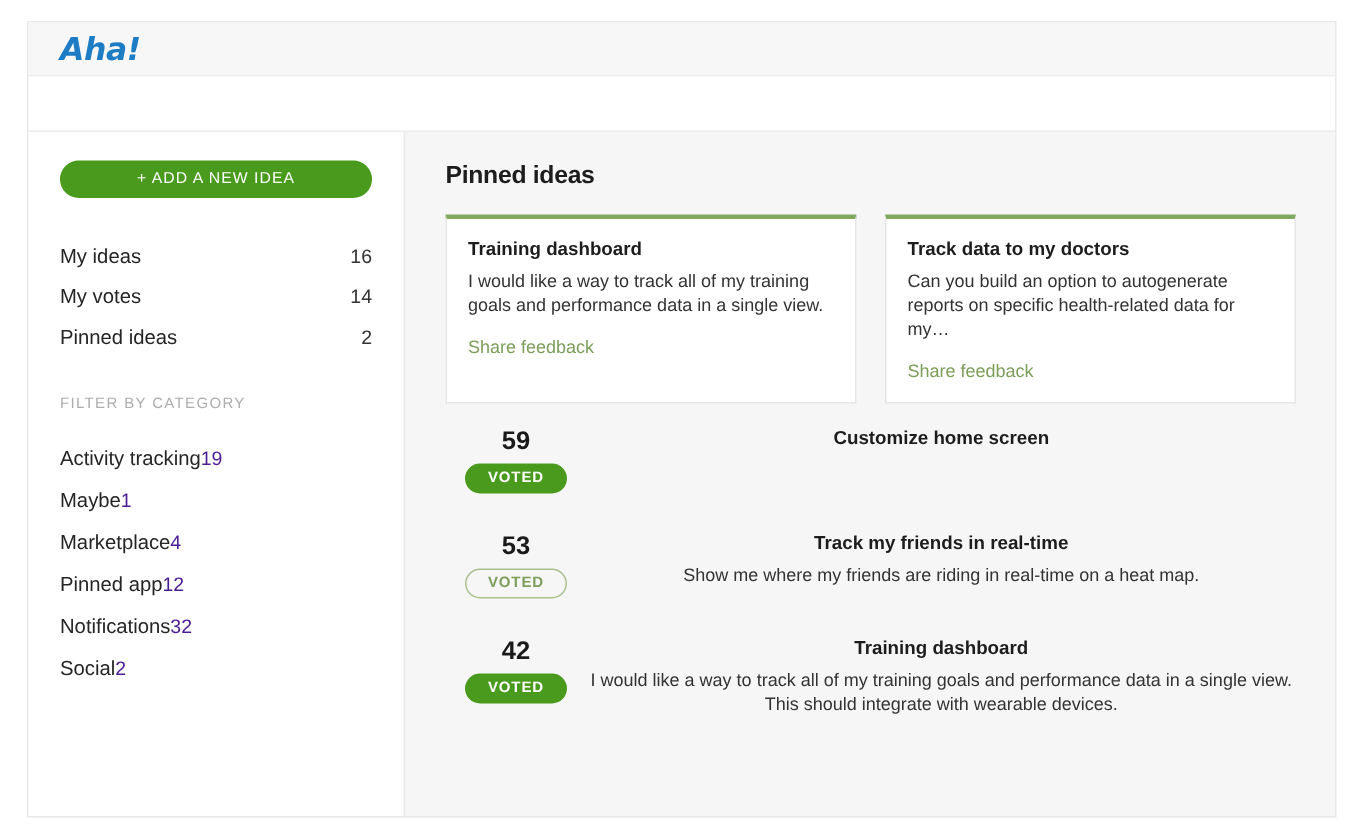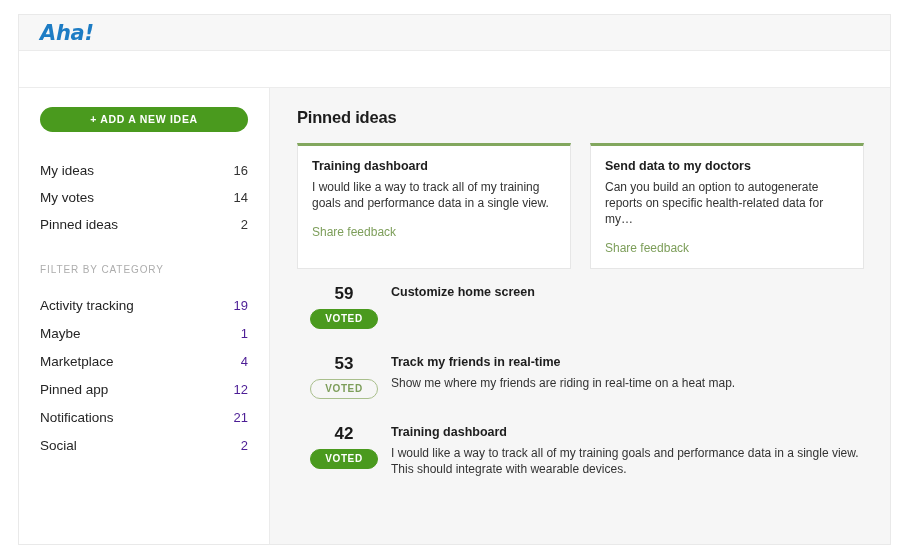--- a/index.html
+++ b/index.html
@@ -67,21 +67,21 @@
     display: block;
     width: 100%;
     height: 25px;
     line-height: 25px;
     text-align: center;
     background: #4a9a1e;
     color: #ffffff;
     border: none;
     border-radius: 13px;
     font-size: 10.5px;
-    font-weight: bold;
+    font-weight: normal;
     letter-spacing: 0.7px;
     cursor: pointer;
     font-family: "Liberation Sans", sans-serif;
   }
 
   .nav-list { margin-top: 25px; }
 
   .nav-row {
     display: flex;
     justify-content: space-between;
@@ -102,21 +102,20 @@
     margin-top: 26px;
     margin-bottom: 16px;
     font-size: 10px;
     letter-spacing: 0.9px;
     color: #adadad;
     text-transform: uppercase;
   }
 
   .cat-row {
     display: flex;
-    justify-content: space-between;
     align-items: baseline;
     padding: 6.5px 0;
     cursor: pointer;
   }
   .cat-row .label {
     font-size: 13.5px;
     color: #252525;
   }
   .cat-row .count {
     font-size: 13px;
@@ -209,21 +208,21 @@
     background: #4a9a1e;
     color: #ffffff;
     border: 1px solid #4a9a1e;
   }
   .vote-badge.outline {
     background: transparent;
     color: #7d9e5a;
     border: 1px solid #a9bf8c;
   }
 
-  .idea-main { flex: 1 1 auto; padding-top: 2px; }
+  .idea-main { flex: 1 1 auto; padding-top: 2px; text-align: center; }
   .idea-title {
     font-size: 12.5px;
     font-weight: bold;
     color: #1d1d1d;
     margin-bottom: 6px;
     cursor: pointer;
   }
   .idea-desc {
     font-size: 12px;
     line-height: 16px;
@@ -277,21 +276,21 @@
         <div class="cat-row">
           <span class="label">Marketplace</span>
           <span class="count">4</span>
         </div>
         <div class="cat-row">
           <span class="label">Pinned app</span>
           <span class="count">12</span>
         </div>
         <div class="cat-row">
           <span class="label">Notifications</span>
-          <span class="count">21</span>
+          <span class="count">32</span>
         </div>
         <div class="cat-row">
           <span class="label">Social</span>
           <span class="count">2</span>
         </div>
       </div>
 
     </div>
 
     <div class="content">
@@ -300,21 +299,21 @@
 
       <div class="pinned-grid">
 
         <div class="pinned-card">
           <div class="card-title">Training dashboard</div>
           <div class="card-body">I would like a way to track all of my training goals and performance data in a single view.</div>
           <span class="card-link">Share feedback</span>
         </div>
 
         <div class="pinned-card">
-          <div class="card-title">Send data to my doctors</div>
+          <div class="card-title">Track data to my doctors</div>
           <div class="card-body">Can you build an option to autogenerate reports on specific health-related data for my…</div>
           <span class="card-link">Share feedback</span>
         </div>
 
       </div>
 
 
       <div class="idea-list">
 
         <div class="idea-row">

